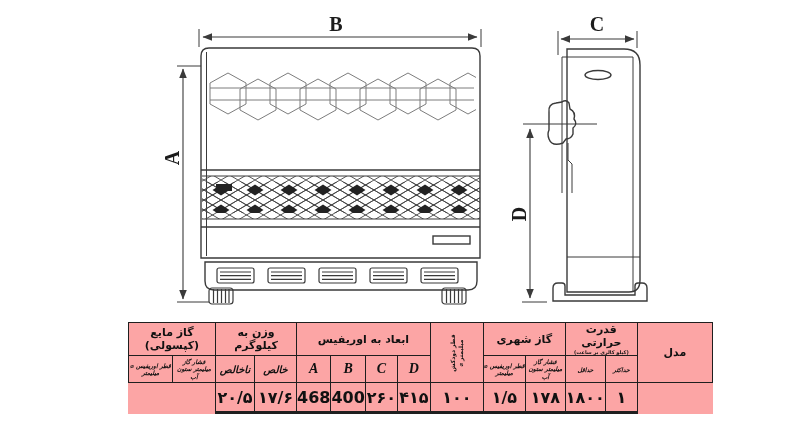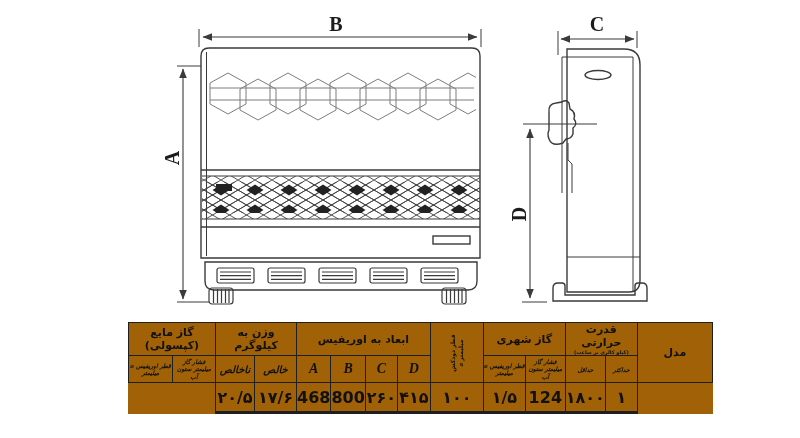--- a/index.html
+++ b/index.html
@@ -6,21 +6,21 @@
   .stage{position:relative;width:800px;height:438px;background:#fff;overflow:hidden;
          font-family:"DejaVu Sans",sans-serif;}
   svg.draw{position:absolute;left:0;top:0;}
   .ln{fill:none;stroke:#3a3a3a;stroke-width:1.4;}
   .thin{fill:none;stroke:#3a3a3a;stroke-width:1;}
   .dim{fill:none;stroke:#3a3a3a;stroke-width:1.1;}
   .hexl{fill:none;stroke:#7d7d7d;stroke-width:1;}
   .dimlbl{font-family:"Liberation Serif",serif;font-weight:bold;font-size:20px;fill:#1c1c1c;}
 
   table.spec{position:absolute;left:128px;top:322px;border-collapse:collapse;
-             table-layout:fixed;background:#a16207;}
+             table-layout:fixed;background:#fca5a5;}
   table.spec td{border:1.5px solid #1f1f1f;text-align:center;vertical-align:middle;
                 padding:0;color:#111;font-weight:bold;direction:rtl;overflow:hidden;}
   tr.r1 td{height:29px;} tr.r2 td{height:26px;font-style:italic;} tr.r3 td{height:28px;}
   .red{color:#e8131a;}
   .h1{font-size:11px;}
   .h2{font-size:10px;}
   .sub{font-size:6px;line-height:1.3;white-space:pre-line;}
   .tiny{font-size:6px;}
   .abcd{font-family:"Liberation Serif",serif;font-size:14px;direction:ltr;}
   .val{font-size:16px;}
@@ -188,25 +188,25 @@
       <td class="sub">فشار گاز
 میلیمتر ستون آب</td>
       <td class="tiny">حداقل</td>
       <td class="tiny">حداکثر</td>
     </tr>
     <tr class="r3">
       <td colspan="2" class="nb"></td>
       <td class="val bb">۲۰/۵</td>
       <td class="val bb">۱۷/۶</td>
       <td class="val bb">468</td>
-      <td class="val bb">800</td>
+      <td class="val bb">400</td>
       <td class="val bb">۲۶۰</td>
       <td class="val bb">۴۱۵</td>
       <td class="val bb">۱۰۰</td>
       <td class="val bb">۱/۵</td>
-      <td class="val bb">124</td>
+      <td class="val bb">۱۷۸</td>
       <td class="val bb">۱۸۰۰</td>
       <td class="val bb">۱</td>
       <td class="nb"></td>
     </tr>
   </tbody>
     </table>
 </div>
 
 </body></html>

